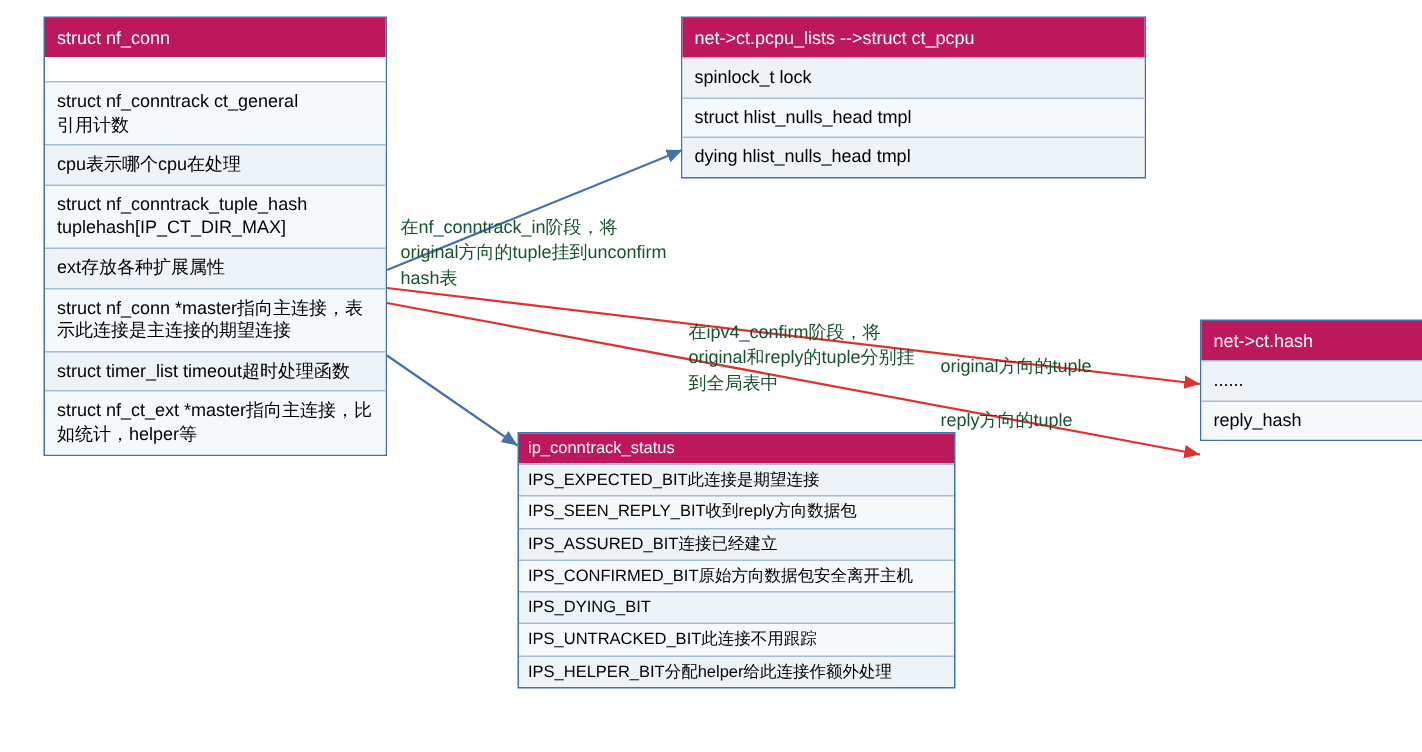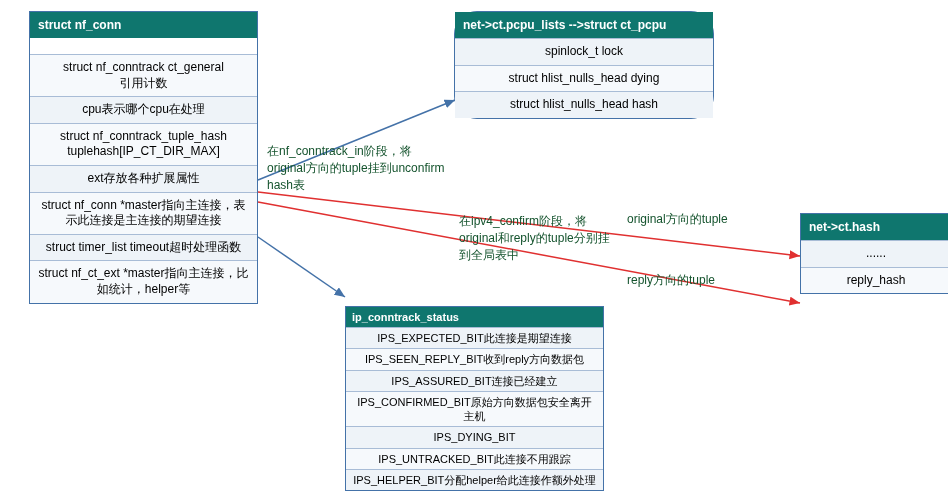--- a/index.html
+++ b/index.html
@@ -12,33 +12,32 @@
     font-size: 12px;
     background: #fff;
     position: relative;
     overflow: hidden;
   }
   .box {
     position: absolute;
     border: 1px solid #4472a8;
   }
   .box-header {
-    background: #0f766e;
+    background: #be185d;
     color: #fff;
-    font-weight: bold;
+    font-weight: normal;
     padding: 6px 8px;
     font-size: 12px;
   }
   .box-row {
     border-top: 1px solid #a8bcd6;
     padding: 5px 8px;
     background: #eef3f8;
     font-size: 12px;
     line-height: 1.3;
-    text-align: center;
   }
   .box-row:nth-child(odd) { background: #f6f9fc; }
   .box-row.dense { padding: 3px 6px; font-size: 11px; }
   .ann {
     position: absolute;
     font-size: 12px;
     line-height: 1.4;
     color: #14532d;
   }
   svg.lines {
@@ -76,40 +75,40 @@
   <div class="box-row" style="white-space:pre-line;">struct nf_conntrack ct_general
 引用计数</div>
   <div class="box-row">cpu表示哪个cpu在处理</div>
   <div class="box-row">struct nf_conntrack_tuple_hash tuplehash[IP_CT_DIR_MAX]</div>
   <div class="box-row">ext存放各种扩展属性</div>
   <div class="box-row">struct nf_conn *master指向主连接，表示此连接是主连接的期望连接</div>
   <div class="box-row">struct timer_list timeout超时处理函数</div>
   <div class="box-row">struct nf_ct_ext *master指向主连接，比如统计，helper等</div>
 </div>
 
-<div class="box" style="left:454px; top:11px; width:260px;border-radius:23px;">
+<div class="box" style="left:454px; top:11px; width:310px;">
   <div class="box-header">net-&gt;ct.pcpu_lists --&gt;struct ct_pcpu</div>
   <div class="box-row">spinlock_t lock</div>
-  <div class="box-row">struct hlist_nulls_head dying</div>
-  <div class="box-row">struct hlist_nulls_head hash</div>
+  <div class="box-row">struct hlist_nulls_head tmpl</div>
+  <div class="box-row">dying hlist_nulls_head tmpl</div>
 </div>
 
-<div class="box" style="left:345px; top:306px; width:259px;">
+<div class="box" style="left:345px; top:288px; width:292px;">
   <div class="box-header" style="font-size:11px; padding:4px 6px;">ip_conntrack_status</div>
   <div class="box-row dense">IPS_EXPECTED_BIT此连接是期望连接</div>
   <div class="box-row dense">IPS_SEEN_REPLY_BIT收到reply方向数据包</div>
   <div class="box-row dense">IPS_ASSURED_BIT连接已经建立</div>
   <div class="box-row dense">IPS_CONFIRMED_BIT原始方向数据包安全离开主机</div>
   <div class="box-row dense">IPS_DYING_BIT</div>
   <div class="box-row dense">IPS_UNTRACKED_BIT此连接不用跟踪</div>
   <div class="box-row dense">IPS_HELPER_BIT分配helper给此连接作额外处理</div>
 </div>
 
 <div class="box" style="left:800px; top:213px; width:152px;">
   <div class="box-header">net-&gt;ct.hash</div>
   <div class="box-row">......</div>
   <div class="box-row">reply_hash</div>
 </div>
 
 <div class="ann" style="left:267px; top:143px; width:180px;">在nf_conntrack_in阶段，将original方向的tuple挂到unconfirm hash表</div>
 <div class="ann" style="left:459px; top:213px; width:160px;">在ipv4_confirm阶段，将original和reply的tuple分别挂到全局表中</div>
-<div class="ann" style="left:627px; top:211px;">original方向的tuple</div>
+<div class="ann" style="left:627px; top:236px;">original方向的tuple</div>
 <div class="ann" style="left:627px; top:272px;">reply方向的tuple</div>
 
 </body></html>

